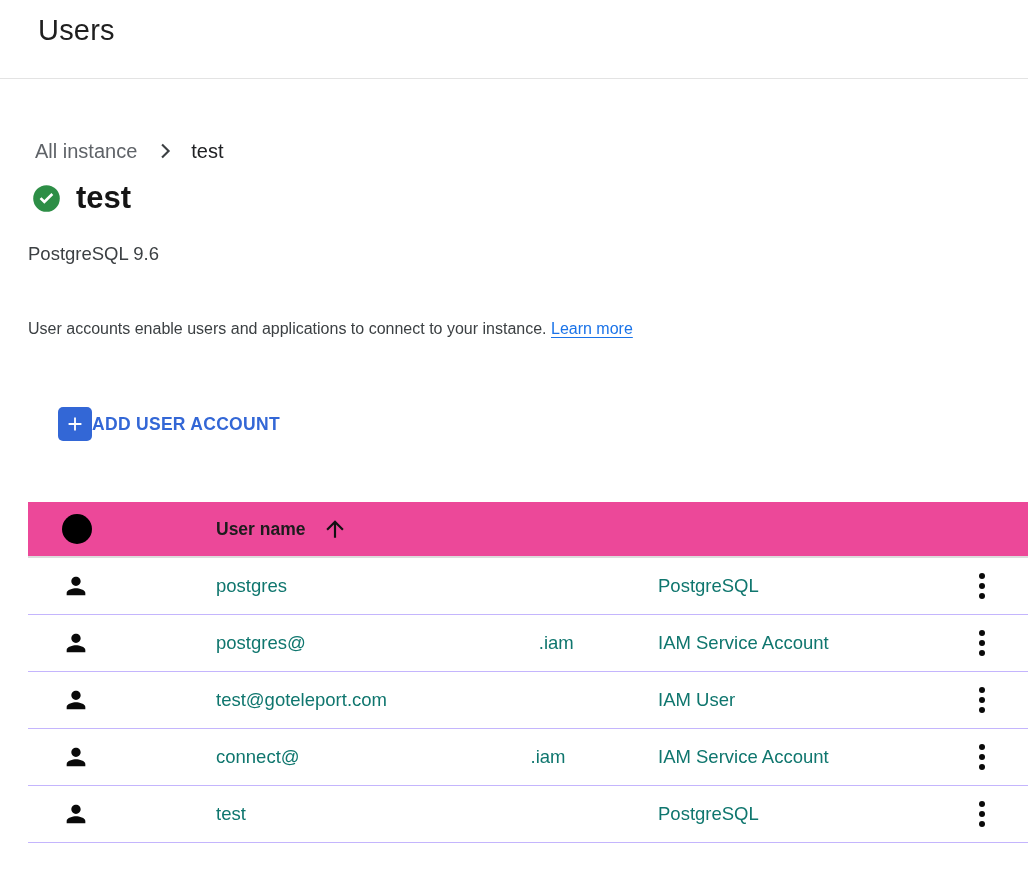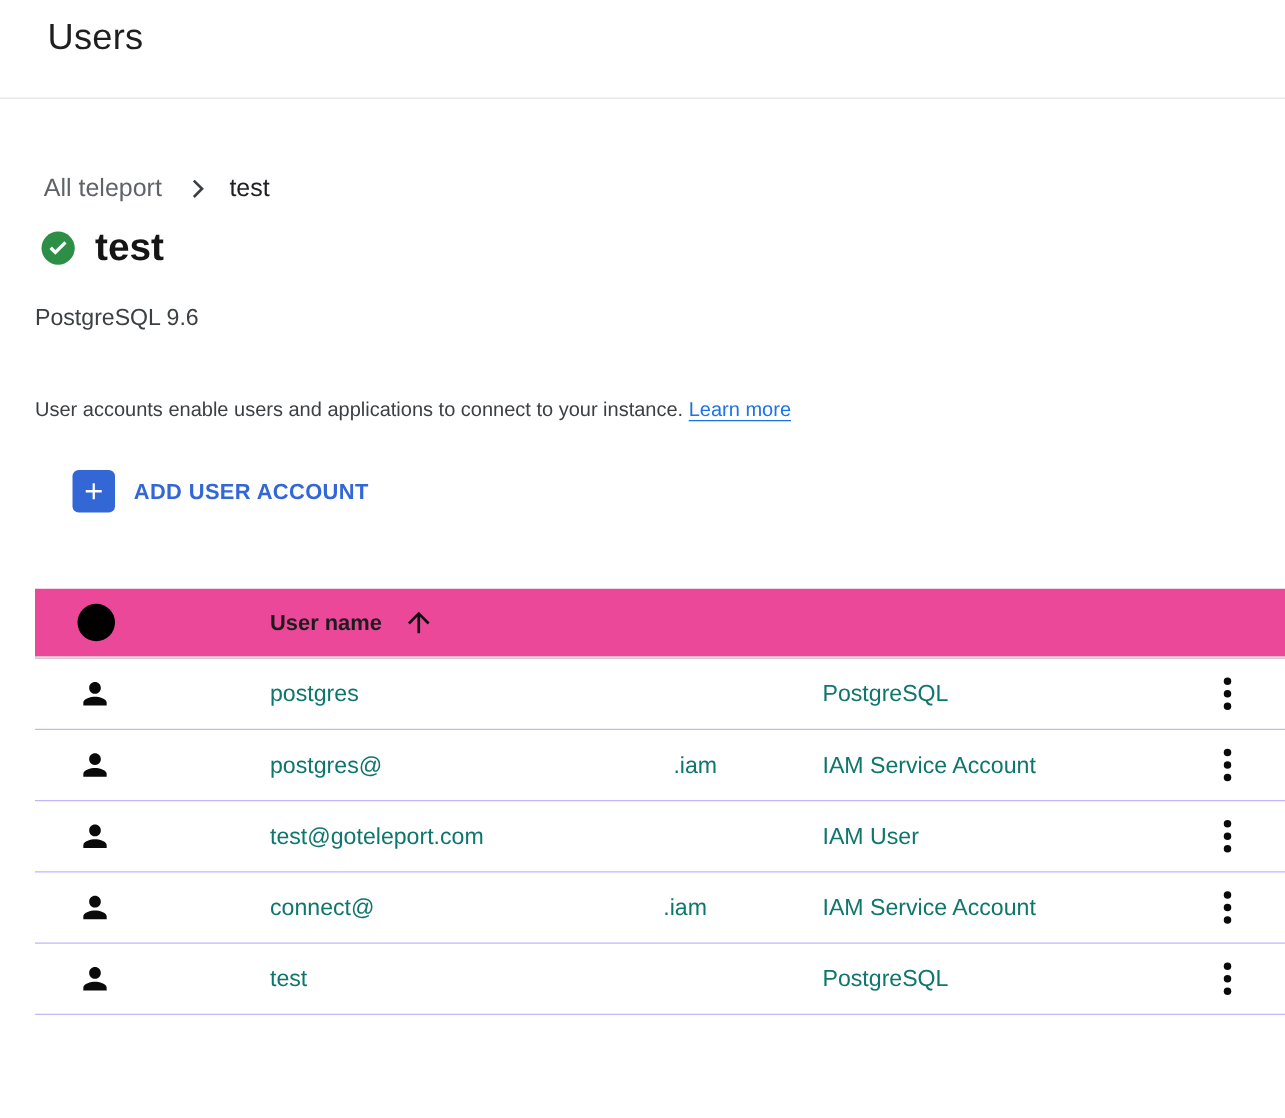--- a/index.html
+++ b/index.html
@@ -38,22 +38,22 @@
   .instance-heading .name { font-size:31px; font-weight:700; color:#151515; }
 
   .instance-version { margin-top:27px; font-size:18.5px; color:#3c4043; }
 
   .description { margin-top:55px; font-size:16px; color:#3c4043; }
   .description a {
     color:#1a73e8; text-decoration:underline; text-underline-offset:3px; cursor:pointer;
   }
 
   .add-btn {
-    margin-top:38px; margin-left:30px;
-    display:inline-flex; align-items:center; gap:15px;
+    margin-top:69px; margin-left:30px;
+    display:inline-flex; align-items:center; 
     background:none; border:none; cursor:pointer;
   }
   .add-btn .plus-box {
     width:34px; height:34px; border-radius:5px; background:#3367d6;
     display:flex; align-items:center; justify-content:center;
   }
   .add-btn .label {
     font-size:17.5px; font-weight:700; letter-spacing:0.3px; color:#3367d6;
   }
 
@@ -93,21 +93,21 @@
 </head>
 <body>
 
 <div class="app-header">
   <h1>Users</h1>
 </div>
 
 <div class="content">
 
   <div class="breadcrumb">
-    <span class="crumb-muted">All teleport</span>
+    <span class="crumb-muted">All instance</span>
     <span class="sep">
       <svg class="icon-svg" width="24" height="24" viewBox="0 0 24 24">
           <path d="M9.3 6.2l1.5-1.5 7.3 7.3-7.3 7.3-1.5-1.5 5.8-5.8z" fill="#3c4043"></path>
         </svg>
     </span>
     <span class="crumb-current">test</span>
   </div>
 
   <div class="instance-heading">
     <span class="check">

